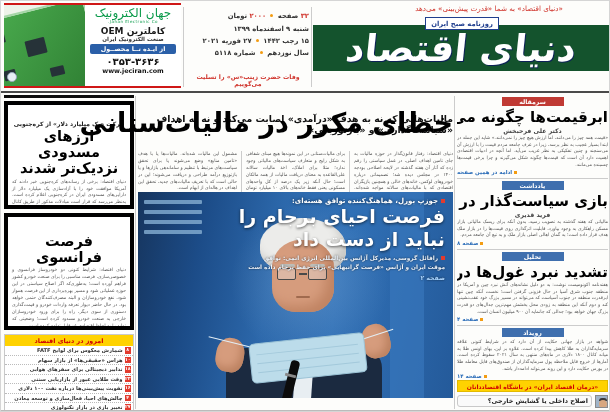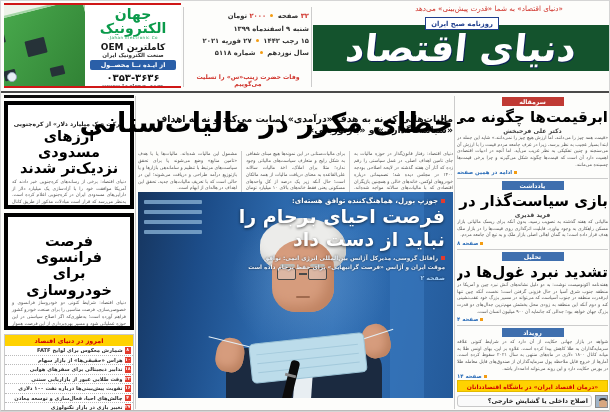--- a/index.html
+++ b/index.html
@@ -7,21 +7,21 @@
   #page{position:relative;width:610px;height:412px;background:#fdfdfb;overflow:hidden;
         font-family:"DejaVu Sans",sans-serif;direction:rtl;margin:0 auto;border:1px solid #d5d5d5;}
   .abs{position:absolute;}
   
   #ad{left:3px;top:2px;width:177px;height:85px;border-top:2px solid #cf1717;border-bottom:2px solid #cf1717;
       background:#eef3ea;overflow:hidden;}
   .pcb{position:absolute;left:-26px;top:4px;width:118px;height:92px;background:linear-gradient(135deg,#4caf50,#2e7d32);
        transform:rotate(-14deg);border:2px solid #a5d6a7;border-radius:3px;}
   .chip{position:absolute;background:#263238;border-radius:1px;}
   .adpanel{position:absolute;right:0;top:0;width:96px;height:100%;background:#fff;text-align:center;padding:2px 2px;}
-  .adlogo{color:#0a9a4a;font-weight:bold;font-size:14px;line-height:1;}
+  .adlogo{color:#0a9a4a;font-weight:normal;font-size:12px;line-height:1;}
   .adlogo-en{color:#0a9a4a;font-size:4px;letter-spacing:.5px;}
   .adline1{font-size:9px;font-weight:bold;color:#1a1a1a;margin-top:2px;}
   .adline2{font-size:5.6px;color:#333;font-weight:bold;}
   .adtag{background:#2a5fa8;color:#fff;font-size:6.4px;font-weight:bold;border-radius:2px;margin:2px 3px;padding:1px 0;}
   .adphone{font-size:10px;font-weight:bold;color:#111;direction:ltr;line-height:1.1;}
   .adurl{font-size:6.4px;font-weight:bold;color:#111;direction:ltr;}
   .headset{position:absolute;left:3px;bottom:4px;width:10px;height:10px;border-radius:50%;background:#e8eef5;border:1px solid #9ab;}
   #dateblock{left:186px;top:9px;width:122px;font-size:6.8px;color:#333;text-align:right;font-weight:bold;}
   #dateblock .row{padding:2.2px 0;}
   .rednum{color:#d0342c;}
@@ -181,21 +181,20 @@
       <span>ارزهای مسدودی</span><br>
       <span>نزدیک‌تر شدند</span>
     </div>
     <div class="body-sm">دنیای اقتصاد: برخی از رسانه‌های کره‌جنوبی خبر دادند که آمریکا موافقت خود را با آزادسازی یک میلیارد دلار از دارایی‌های مسدودی ایران در کره‌جنوبی اعلام کرده است. به‌نظر می‌رسد که قرار است مبادلات مذکور از طریق کانال مالی سوئیس صورت گیرد. پیش از این نیز مقامات کره‌ای در رایزنی با طرف آمریکایی خواستار تعیین تکلیف منابع ارزی مسدودشده ایران بودند و گفته می‌شود انتقال این منابع با بانک مرکزی هماهنگ شده است.</div>
     <div class="plink"><span class="pmark"></span><span>صفحه ۱۲</span></div>
   </div>
 
   <div class="lbox abs" style="top:212px;height:117px;">
     <div class="ltitle">
       <span>فرصت فرانسوی</span><br>
-      <span>برای خودروسازی</span>
     </div>
     <div class="body-sm">دنیای اقتصاد: شرایط کنونی دو خودروساز فرانسوی و خصوصی‌سازی، فرصت مناسبی را برای صنعت خودرو کشور فراهم آورده است؛ به‌طوری‌که اگر اصلاح سیاستی در این حوزه عملیاتی شود و مسیر بهره‌برداری از این فرصت هموار شود، نفع خودروسازان و البته مصرف‌کنندگان حتمی خواهد بود. در حال حاضر دیوار تعرفه واردات خودرو و قیمت‌گذاری دستوری از سوی دیگر، راه را برای ورود خودروسازان خارجی به صنعت خودرو مسدود کرده است؛ وضعیتی که تولید را به لحاظ اقتصادی غیرقابل تداوم کرده است.</div>
   </div>
 
   <div id="today" class="abs">
     <div id="today-head">امروز در دنیای اقتصاد</div>
     <div class="trow">
         <span class="tnum">۸</span>
         <span class="tlabel">شمارش معکوس برای لوایح FATF</span>
       </div>

